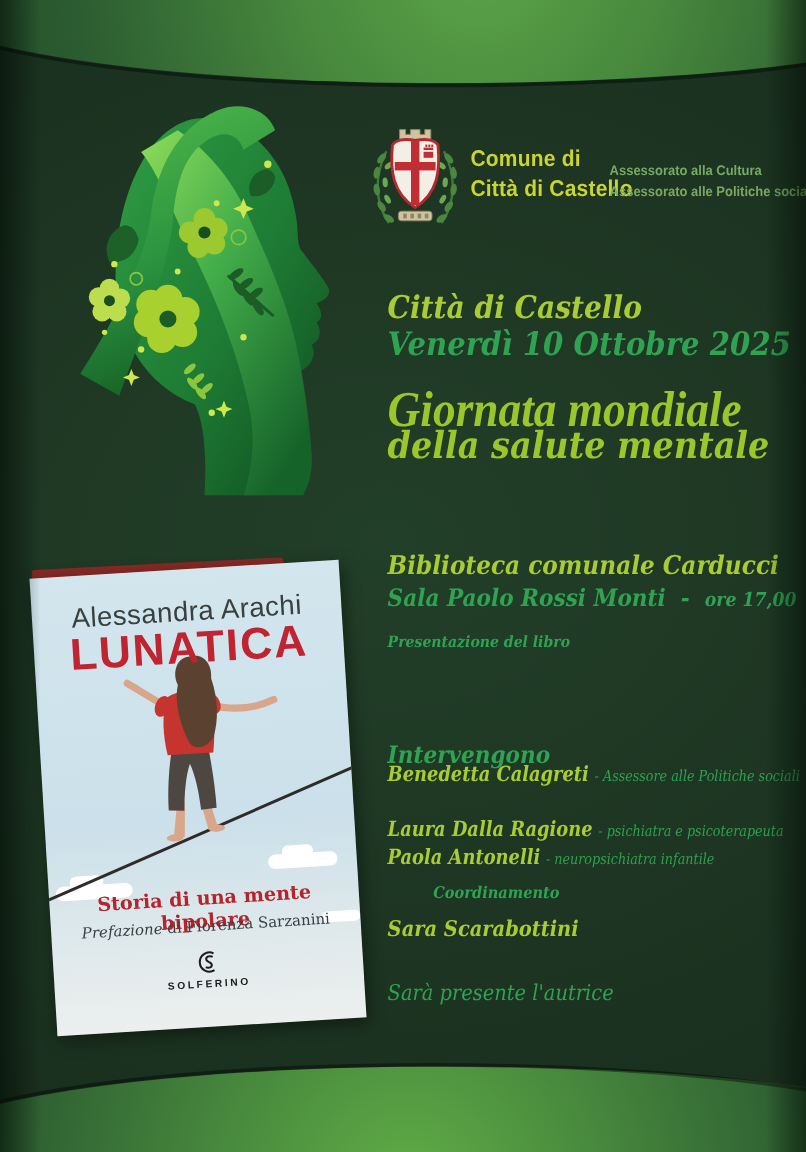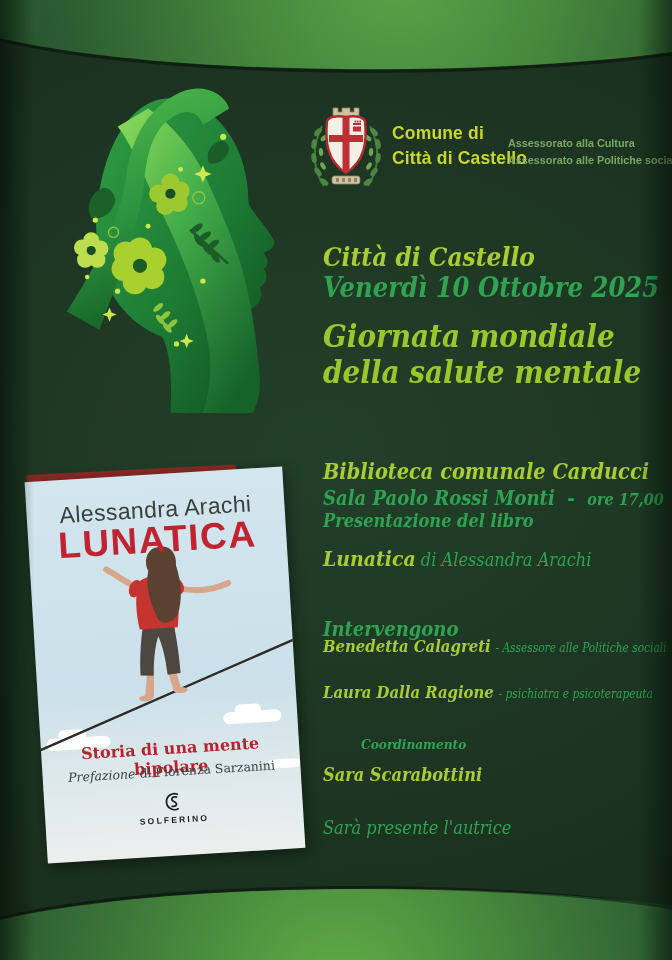--- a/index.html
+++ b/index.html
@@ -24,26 +24,26 @@
   .muni-depts{left:508px;top:135px;color:#79a863;font-weight:bold;font-size:11.5px;line-height:17px;
     transform:scaleX(.94);transform-origin:0 0;white-space:nowrap;}
 
   
   .rc{position:absolute;left:323px;z-index:10;font-style:italic;white-space:nowrap;}
   .cx{display:inline-block;transform:scaleX(.9);transform-origin:0 50%;white-space:nowrap;}
   .lime{color:#a8cb36;} .lime2{color:#9cc72c;} .emer{color:#2fa351;}
   .b{font-weight:bold;}
   .line-city{top:242px;font-size:26px;}
   .line-date{top:272px;font-size:27px;}
-  .title1{top:318px;font-size:31px;}
+  .title1{top:318px;font-size:42px;font-family:Liberation Serif, serif;}
   .title2{top:354px;font-size:31px;}
   .venue{top:459px;font-size:21.5px;}
   .room{top:486px;font-size:20px;}
   .room .time{font-size:16px;}
-  .pres-label{top:510px;font-size:18px;}
+  .pres-label{top:528px;font-size:13px;}
   .book-line{top:546px;font-size:18px;}
   .book-line .btitle{font-size:21px;}
   .interv{top:617px;font-size:20px;}
   .speaker{font-size:17.5px;}
   .speaker .role{font-size:12.5px;font-weight:normal;}
   .sp0{top:636px;} .sp1{top:659px;} .sp2{top:682px;} .sp3{top:705px;}
   .coord-label{top:736px;font-size:13.5px;margin-left:38px;}
   .coord-name{top:764px;font-size:18px;}
   .note{top:817px;font-size:18px;}
 
@@ -256,34 +256,34 @@
   <div class="rc title2 b lime2"><span class="cx">della salute mentale</span></div>
 
   <div class="rc venue b lime"><span class="cx">Biblioteca comunale Carducci</span></div>
   <div class="rc room b emer">
     <span class="cx"><span>Sala Paolo Rossi Monti</span>
     &nbsp;<span>-</span>&nbsp;
     <span class="time">ore 17,00</span></span>
   </div>
 
   <div class="rc pres-label b emer"><span class="cx">Presentazione del libro</span></div>
-  <div class="rc book-line emer">
-    <span class="cx"><span class="btitle b lime">Lunatica</span>
-    <span>di Alessandra Arachi</span></span>
-  </div>
 
   <div class="rc interv b emer"><span class="cx">Intervengono</span></div>
 
   <div class="rc speaker sp0">
     <span class="cx" style="transform:scaleX(.85)"><span class="b lime">Benedetta Calagreti</span>
     <span class="role emer">- Assessore alle Politiche sociali</span></span>
   </div>
   <div class="rc speaker sp2">
     <span class="cx" style="transform:scaleX(.85)"><span class="b lime">Laura Dalla Ragione</span>
     <span class="role emer">- psichiatra e psicoterapeuta</span></span>
+  </div>
+  <div class="rc speaker sp3">
+    <span class="cx" style="transform:scaleX(.85)"><span class="b lime">Paola Antonelli</span>
+    <span class="role emer">- neuropsichiatra infantile</span></span>
   </div>
 
   <div class="rc coord-label b emer"><span class="cx">Coordinamento</span></div>
   <div class="rc note emer"><span class="cx">Sarà presente l'autrice</span></div>
   <div class="rc coord-name b lime"><span class="cx">Sara Scarabottini</span></div>
 
   <div class="bookwrap">
     <div class="bookback"></div>
     <div class="bookcard">
       <svg class="coverscene" viewBox="0 0 258 382">

